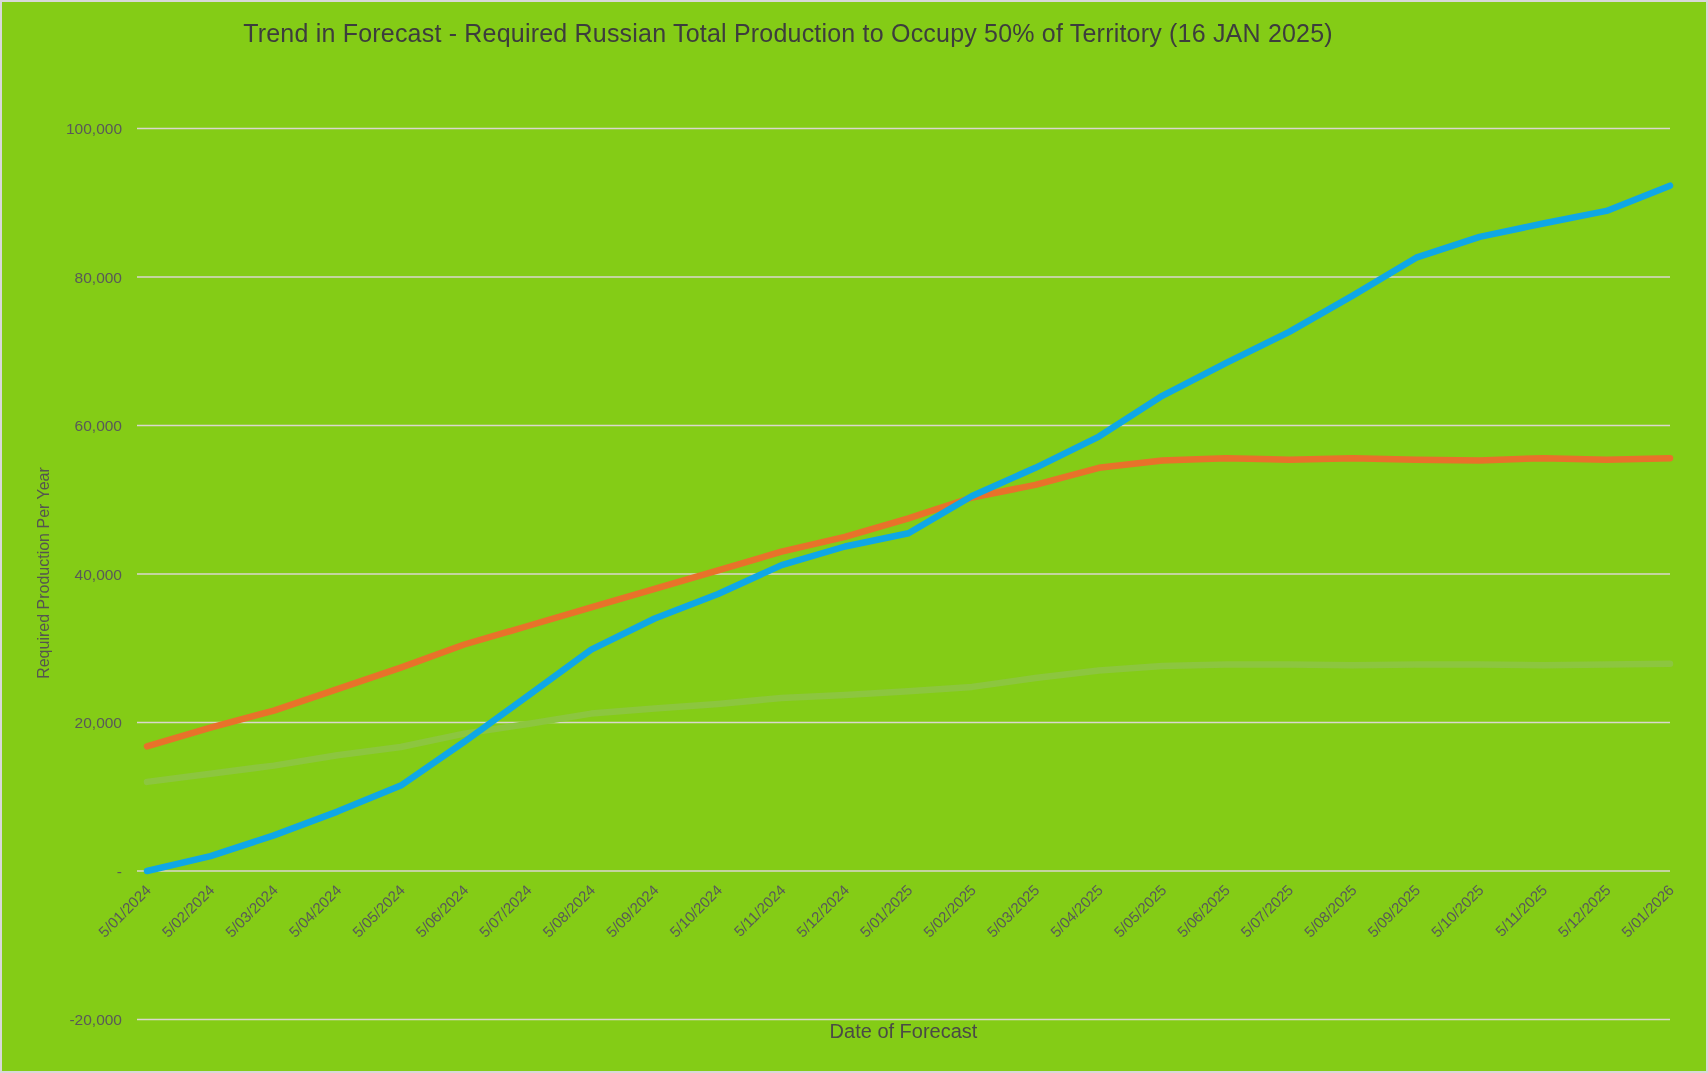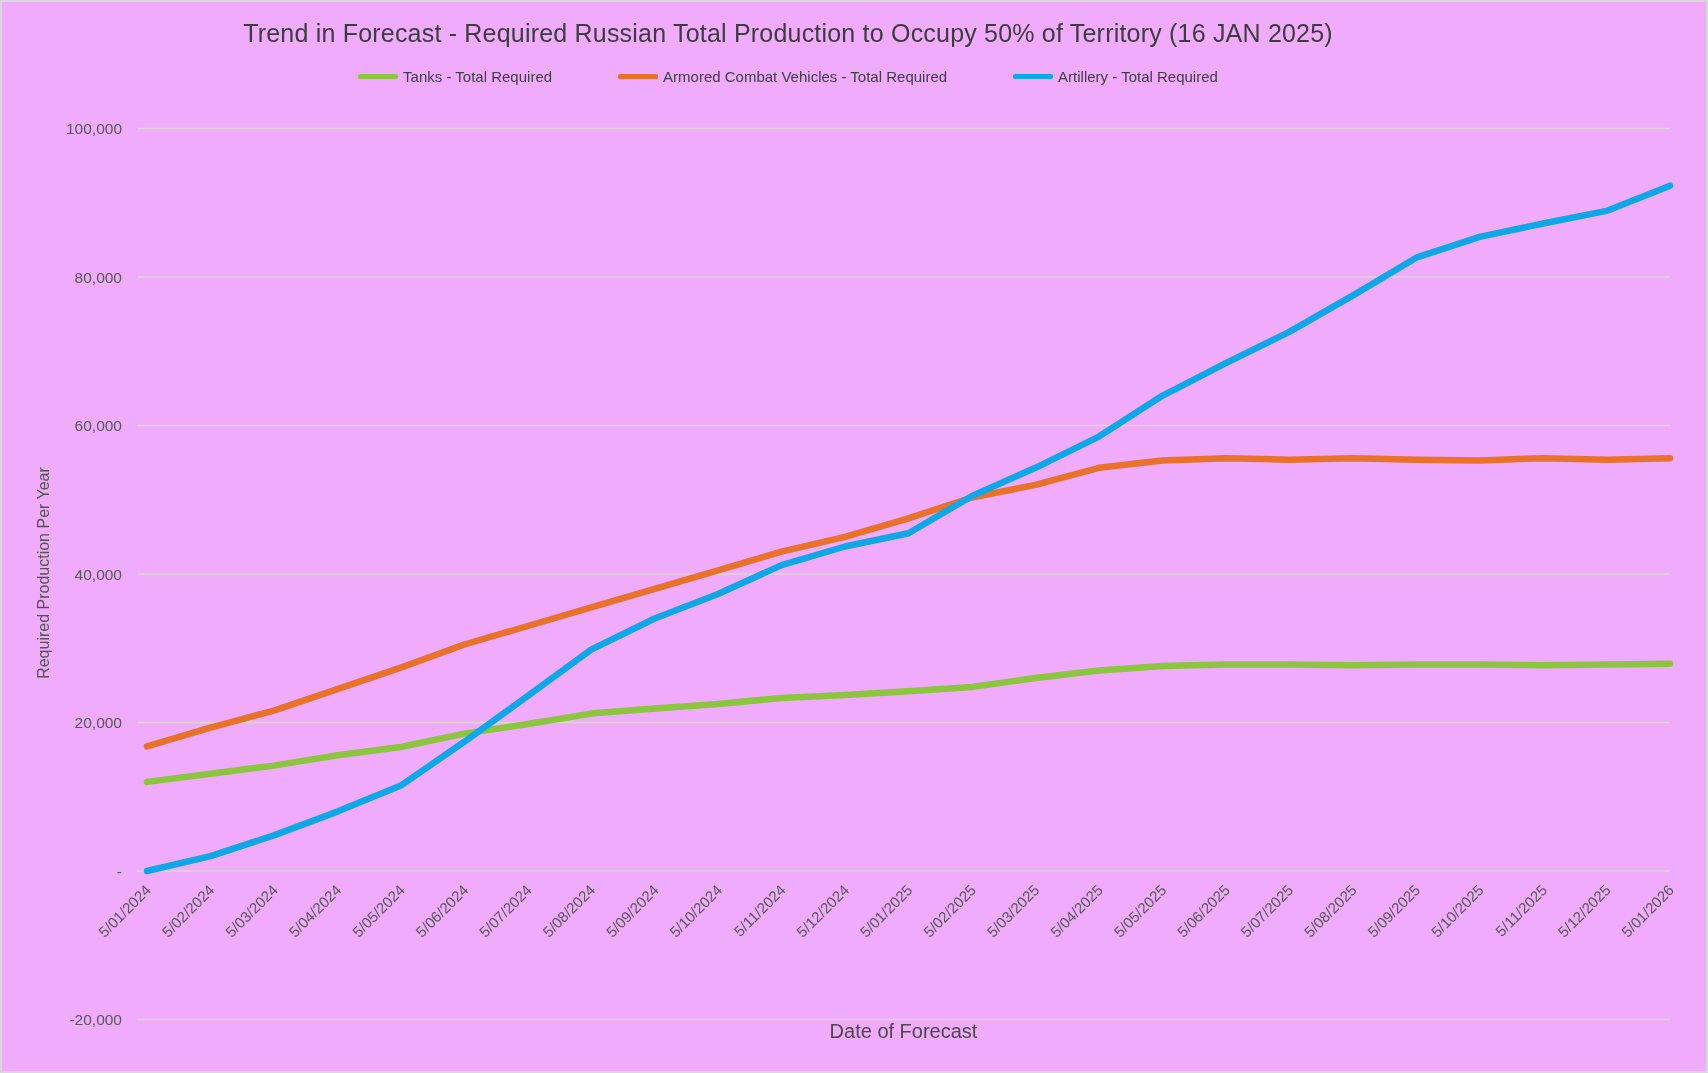--- a/index.html
+++ b/index.html
@@ -4,21 +4,21 @@
 <style>
   html,body{margin:0;padding:0;}
   body{
     width:1708px;height:1073px;
     font-family:"Liberation Sans", sans-serif;
     background:#ffffff;
   }
   #chart-root{
     position:relative;
     width:1704px;height:1069px;
-    background:#f0abfc;
+    background:#84cc16;
     border:2px solid #D8D8D8;
     overflow:hidden;
     box-sizing:content-box;
   }
   .title-wrap{
     position:absolute;top:17px;left:0;width:1572px;
     text-align:center;
     font-size:25px;color:#3D3D3D;letter-spacing:0.2px;
   }
   .legend-wrap{
@@ -41,34 +41,20 @@
     font-size:20px;color:#4A4A46;
   }
 </style>
 </head>
 <body>
 
 <div id="chart-root">
 
   <div class="title-wrap">Trend in Forecast - Required Russian Total Production to Occupy 50% of Territory (16 JAN 2025)</div>
 
-  <div class="legend-wrap">
-    <span class="legend-item">
-      <span class="legend-marker" style="background: rgb(140, 198, 63);"></span>
-      <span>Tanks - Total Required</span>
-    </span>
-    <span class="legend-item">
-      <span class="legend-marker" style="background: rgb(232, 114, 42);"></span>
-      <span>Armored Combat Vehicles - Total Required</span>
-    </span>
-    <span class="legend-item">
-      <span class="legend-marker" style="background: rgb(15, 167, 230);"></span>
-      <span>Artillery - Total Required</span>
-    </span>
-  </div>
 
   <svg id="plot" width="1708" height="1073" viewBox="0 0 1708 1073">
       <line x1="135" x2="1668" y1="126.5" y2="126.5" stroke="#DAD7CE" stroke-width="1.5"></line>
       <text x="120" y="132" text-anchor="end" font-size="15.5px" fill="#595959">100,000</text>
       <line x1="135" x2="1668" y1="275" y2="275" stroke="#DAD7CE" stroke-width="1.5"></line>
       <text x="120" y="280.5" text-anchor="end" font-size="15.5px" fill="#595959">80,000</text>
       <line x1="135" x2="1668" y1="423.5" y2="423.5" stroke="#DAD7CE" stroke-width="1.5"></line>
       <text x="120" y="429" text-anchor="end" font-size="15.5px" fill="#595959">60,000</text>
       <line x1="135" x2="1668" y1="572" y2="572" stroke="#DAD7CE" stroke-width="1.5"></line>
       <text x="120" y="577.5" text-anchor="end" font-size="15.5px" fill="#595959">40,000</text>

